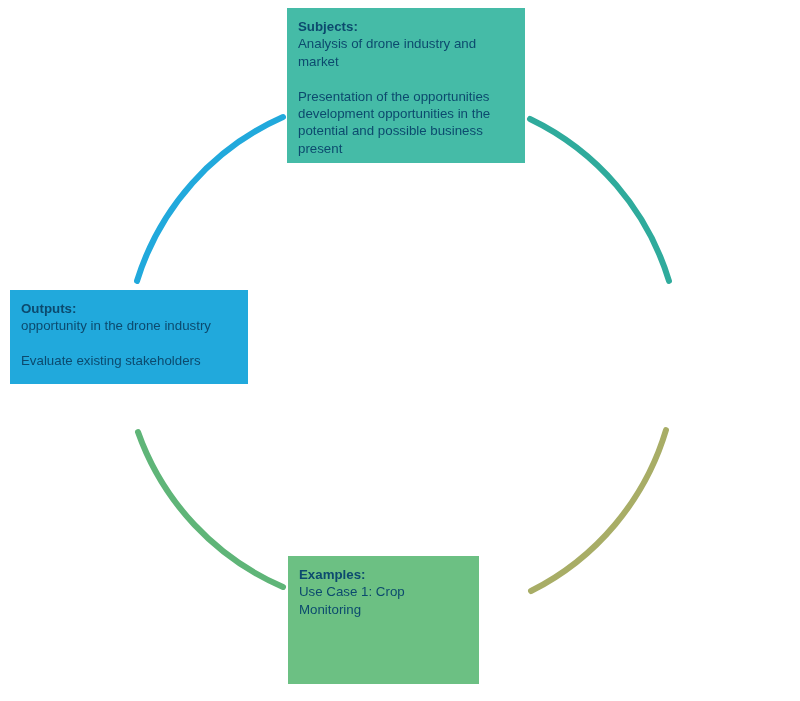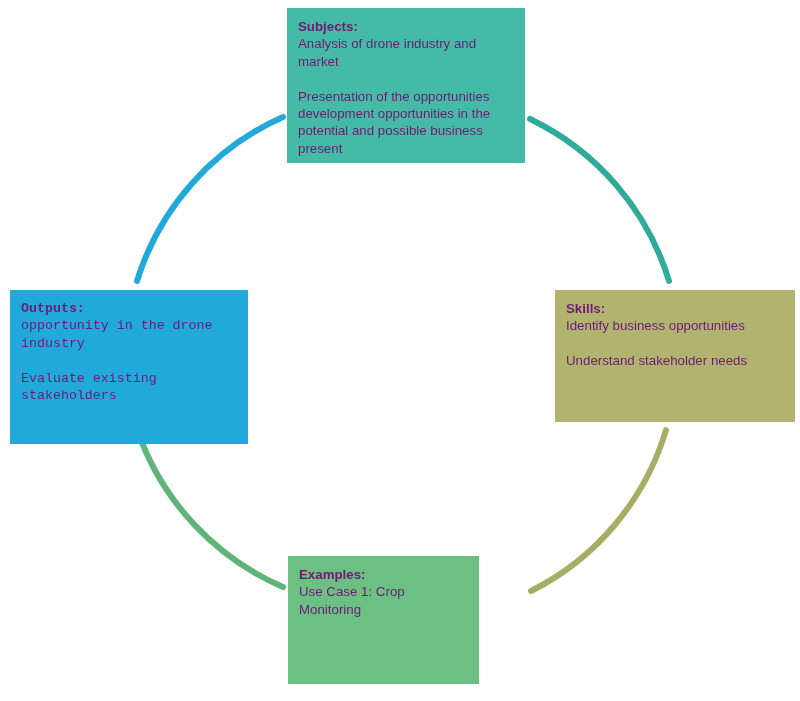--- a/index.html
+++ b/index.html
@@ -19,21 +19,21 @@
     position: absolute;
     left: 0;
     top: 0;
     width: 800px;
     height: 701px;
   }
   .node {
     position: absolute;
     box-sizing: border-box;
     padding: 10px 11px 10px 11px;
-    color: #701a75;
+    color: #0c4a6e;
     font-size: 13.3px;
     line-height: 17.4px;
     z-index: 2;
   }
   .node .heading {
     font-weight: bold;
     display: block;
   }
   .node .line {
     display: block;
@@ -53,23 +53,22 @@
     left: 555px;
     top: 290px;
     width: 240px;
     height: 132px;
     background: #b1b46f;
   }
   #node-outputs {
     left: 10px;
     top: 290px;
     width: 238px;
-    height: 154px;
+    height: 94px;
     background: #21a9dc;
-    font-family: Liberation Mono, monospace;
   }
   #node-examples {
     left: 288px;
     top: 556px;
     width: 191px;
     height: 128px;
     background: #6cc083;
   }
 </style>
 </head>
@@ -89,26 +88,20 @@
     <span class="heading">Subjects:</span>
     <span class="line">Analysis of drone industry and</span>
     <span class="line">market</span>
     <span class="gap"></span>
     <span class="line">Presentation of the opportunities</span>
     <span class="line">development opportunities in the</span>
     <span class="line">potential and possible business</span>
     <span class="line">present</span>
   </div>
 
-  <div class="node" id="node-skills">
-    <span class="heading">Skills:</span>
-    <span class="line">Identify business opportunities</span>
-    <span class="gap"></span>
-    <span class="line">Understand stakeholder needs</span>
-  </div>
 
   <div class="node" id="node-outputs">
     <span class="heading">Outputs:</span>
     <span class="line">opportunity in the drone industry</span>
     <span class="gap"></span>
     <span class="line">Evaluate existing stakeholders</span>
   </div>
 
   <div class="node" id="node-examples">
     <span class="heading">Examples:</span>

